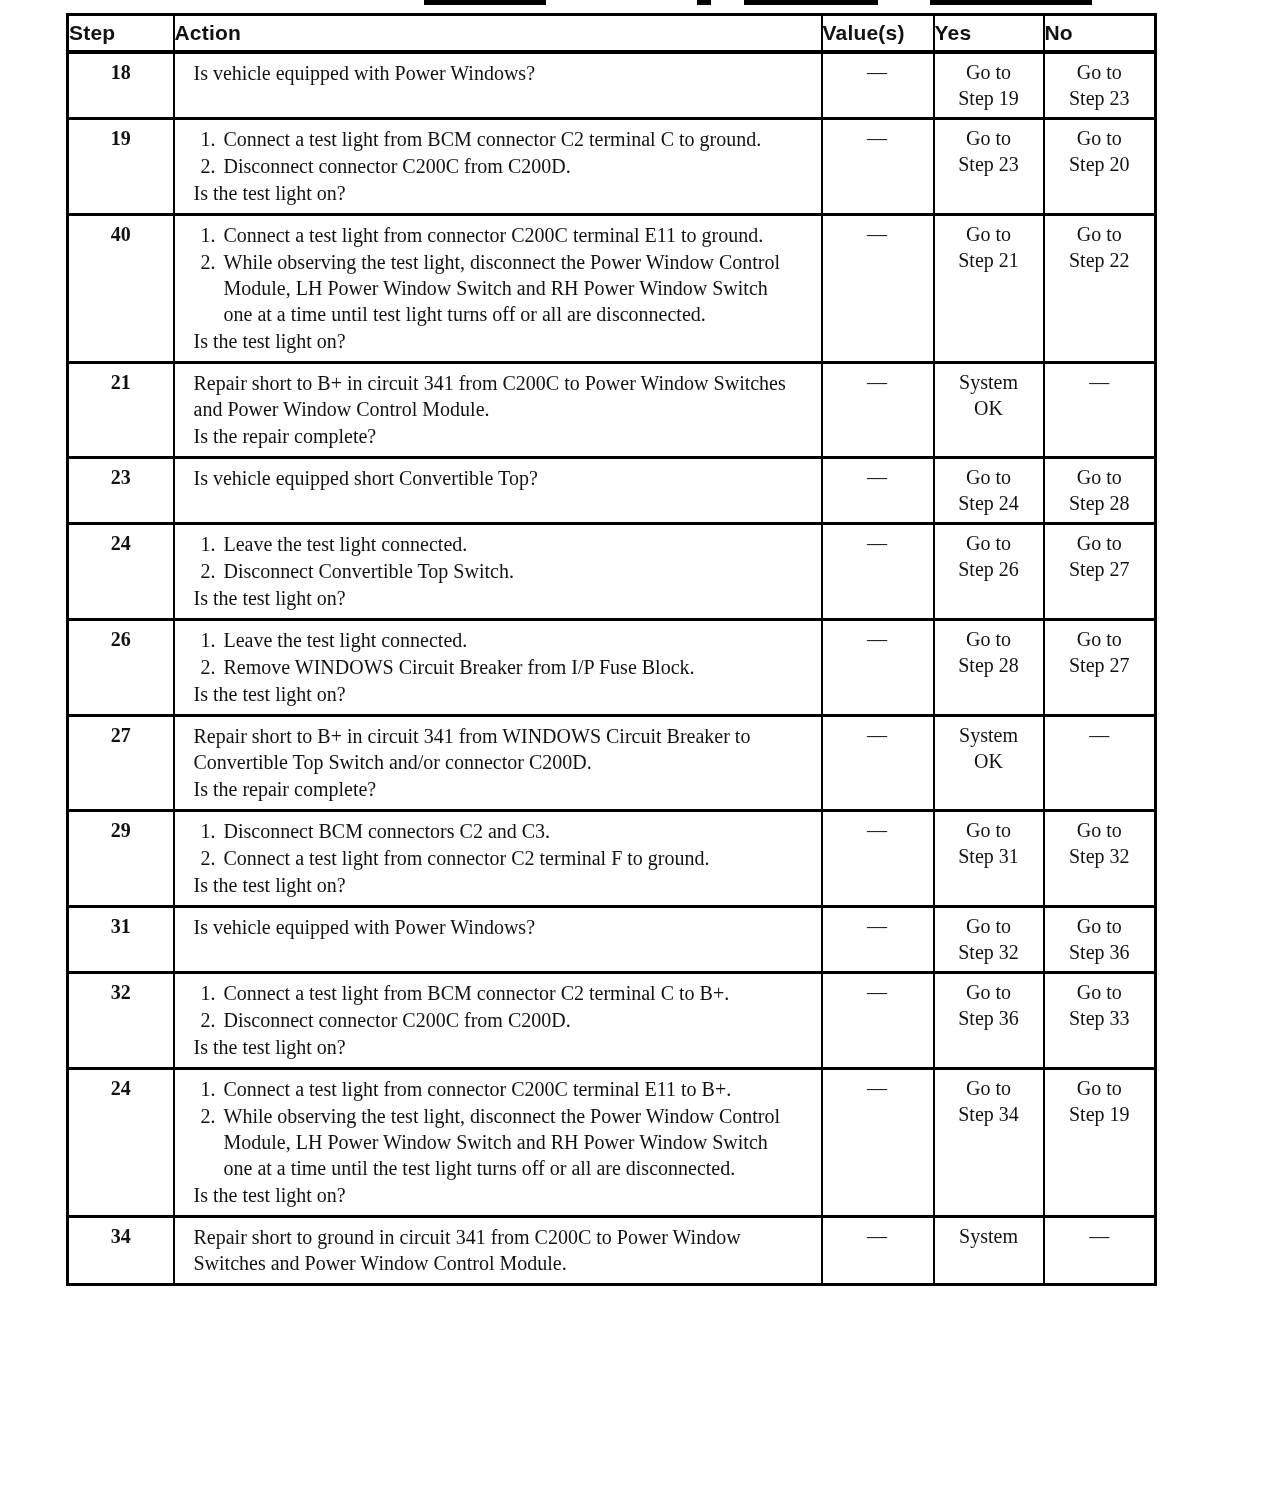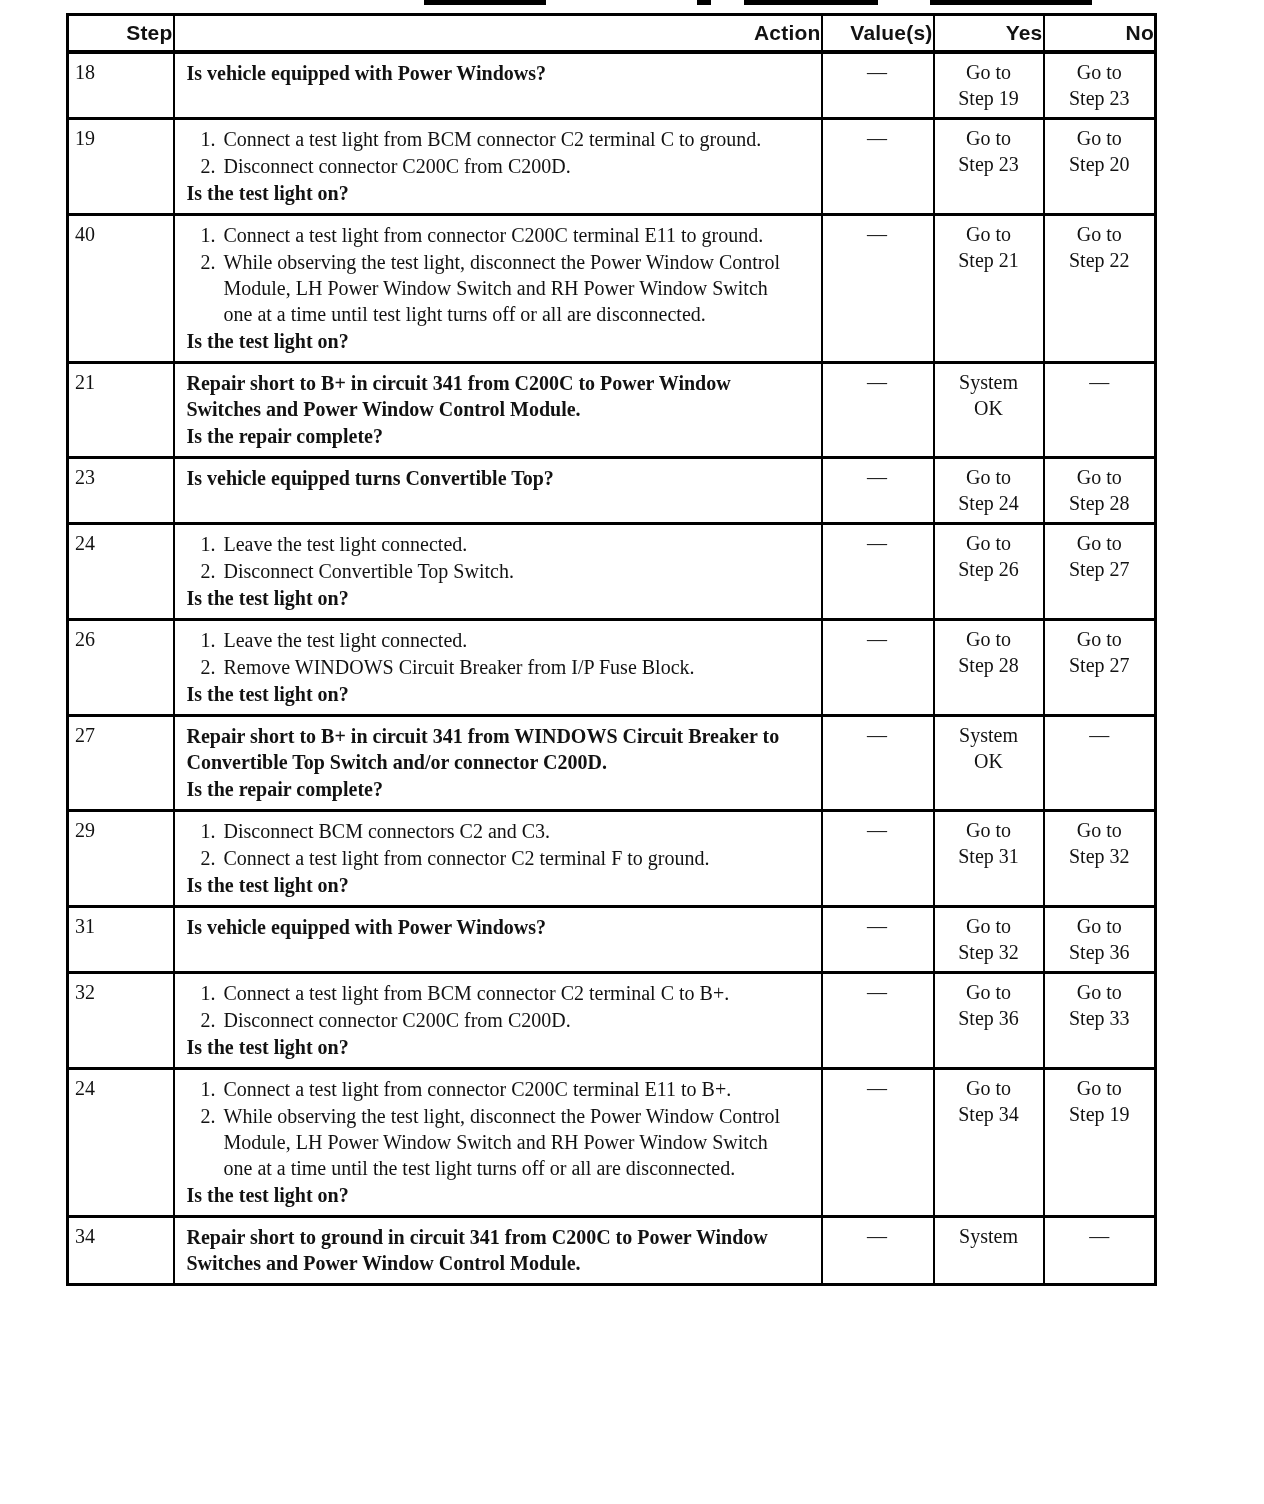--- a/index.html
+++ b/index.html
@@ -18,36 +18,36 @@
   }
   col.c-step{width:106px;}
   col.c-action{width:648px;}
   col.c-value{width:112px;}
   col.c-yes{width:110px;}
   col.c-no{width:112px;}
   th{
     font-family:"Liberation Sans", sans-serif;
     font-weight:bold;font-size:21px;
     border:2px solid #000;border-top:3px solid #000;border-bottom:4px solid #000;
-    height:34px;padding:0;text-align:right;vertical-align:middle;
+    height:34px;padding:0;text-align:left;vertical-align:middle;
     letter-spacing:0.2px;
   }
   td{
     border-style:solid;border-color:#000;border-width:3px 2px;
     vertical-align:top;
     font-size:20px;line-height:26px;
     padding:5px 6px 6px 6px;
   }
-  td.step-cell{}
+  td.step-cell{text-align:center;font-weight:bold;}
   td.value-cell,td.yes-cell,td.no-cell{text-align:center;padding-left:3px;padding-right:3px;}
   td.action-cell{padding-right:22px;}
   .action-item{display:flex;padding-left:20px;margin:1px 0;}
   .action-item .num{flex:none;padding-right:8px;}
   .action-item .txt{flex:1;}
-  .action-q{padding-left:2px;margin:1px 4px;font-weight:bold;}
+  .action-q{padding-left:2px;margin:1px 11px;}
   .cell-line{display:block;}
   .dash{letter-spacing:1px;}
 </style>
 </head>
 <body>
 
 <div class="artifact" style="left:424px;top:0;width:122px;height:5px;"></div>
 <div class="artifact" style="left:697px;top:0;width:14px;height:5px;"></div>
 <div class="artifact" style="left:744px;top:0;width:134px;height:5px;"></div>
 <div class="artifact" style="left:930px;top:0;width:162px;height:5px;"></div>
@@ -144,21 +144,21 @@
           <span class="cell-line">System</span>
           <span class="cell-line">OK</span>
         </td>
         <td class="no-cell">
           <span class="cell-line">—</span>
         </td>
       </tr>
       <tr>
         <td class="step-cell">23</td>
         <td class="action-cell">
-          <div class="action-q">Is vehicle equipped turns Convertible Top?</div>
+          <div class="action-q">Is vehicle equipped short Convertible Top?</div>
         </td>
         <td class="value-cell dash">—</td>
         <td class="yes-cell">
           <span class="cell-line">Go to</span>
           <span class="cell-line">Step 24</span>
         </td>
         <td class="no-cell">
           <span class="cell-line">Go to</span>
           <span class="cell-line">Step 28</span>
         </td>

